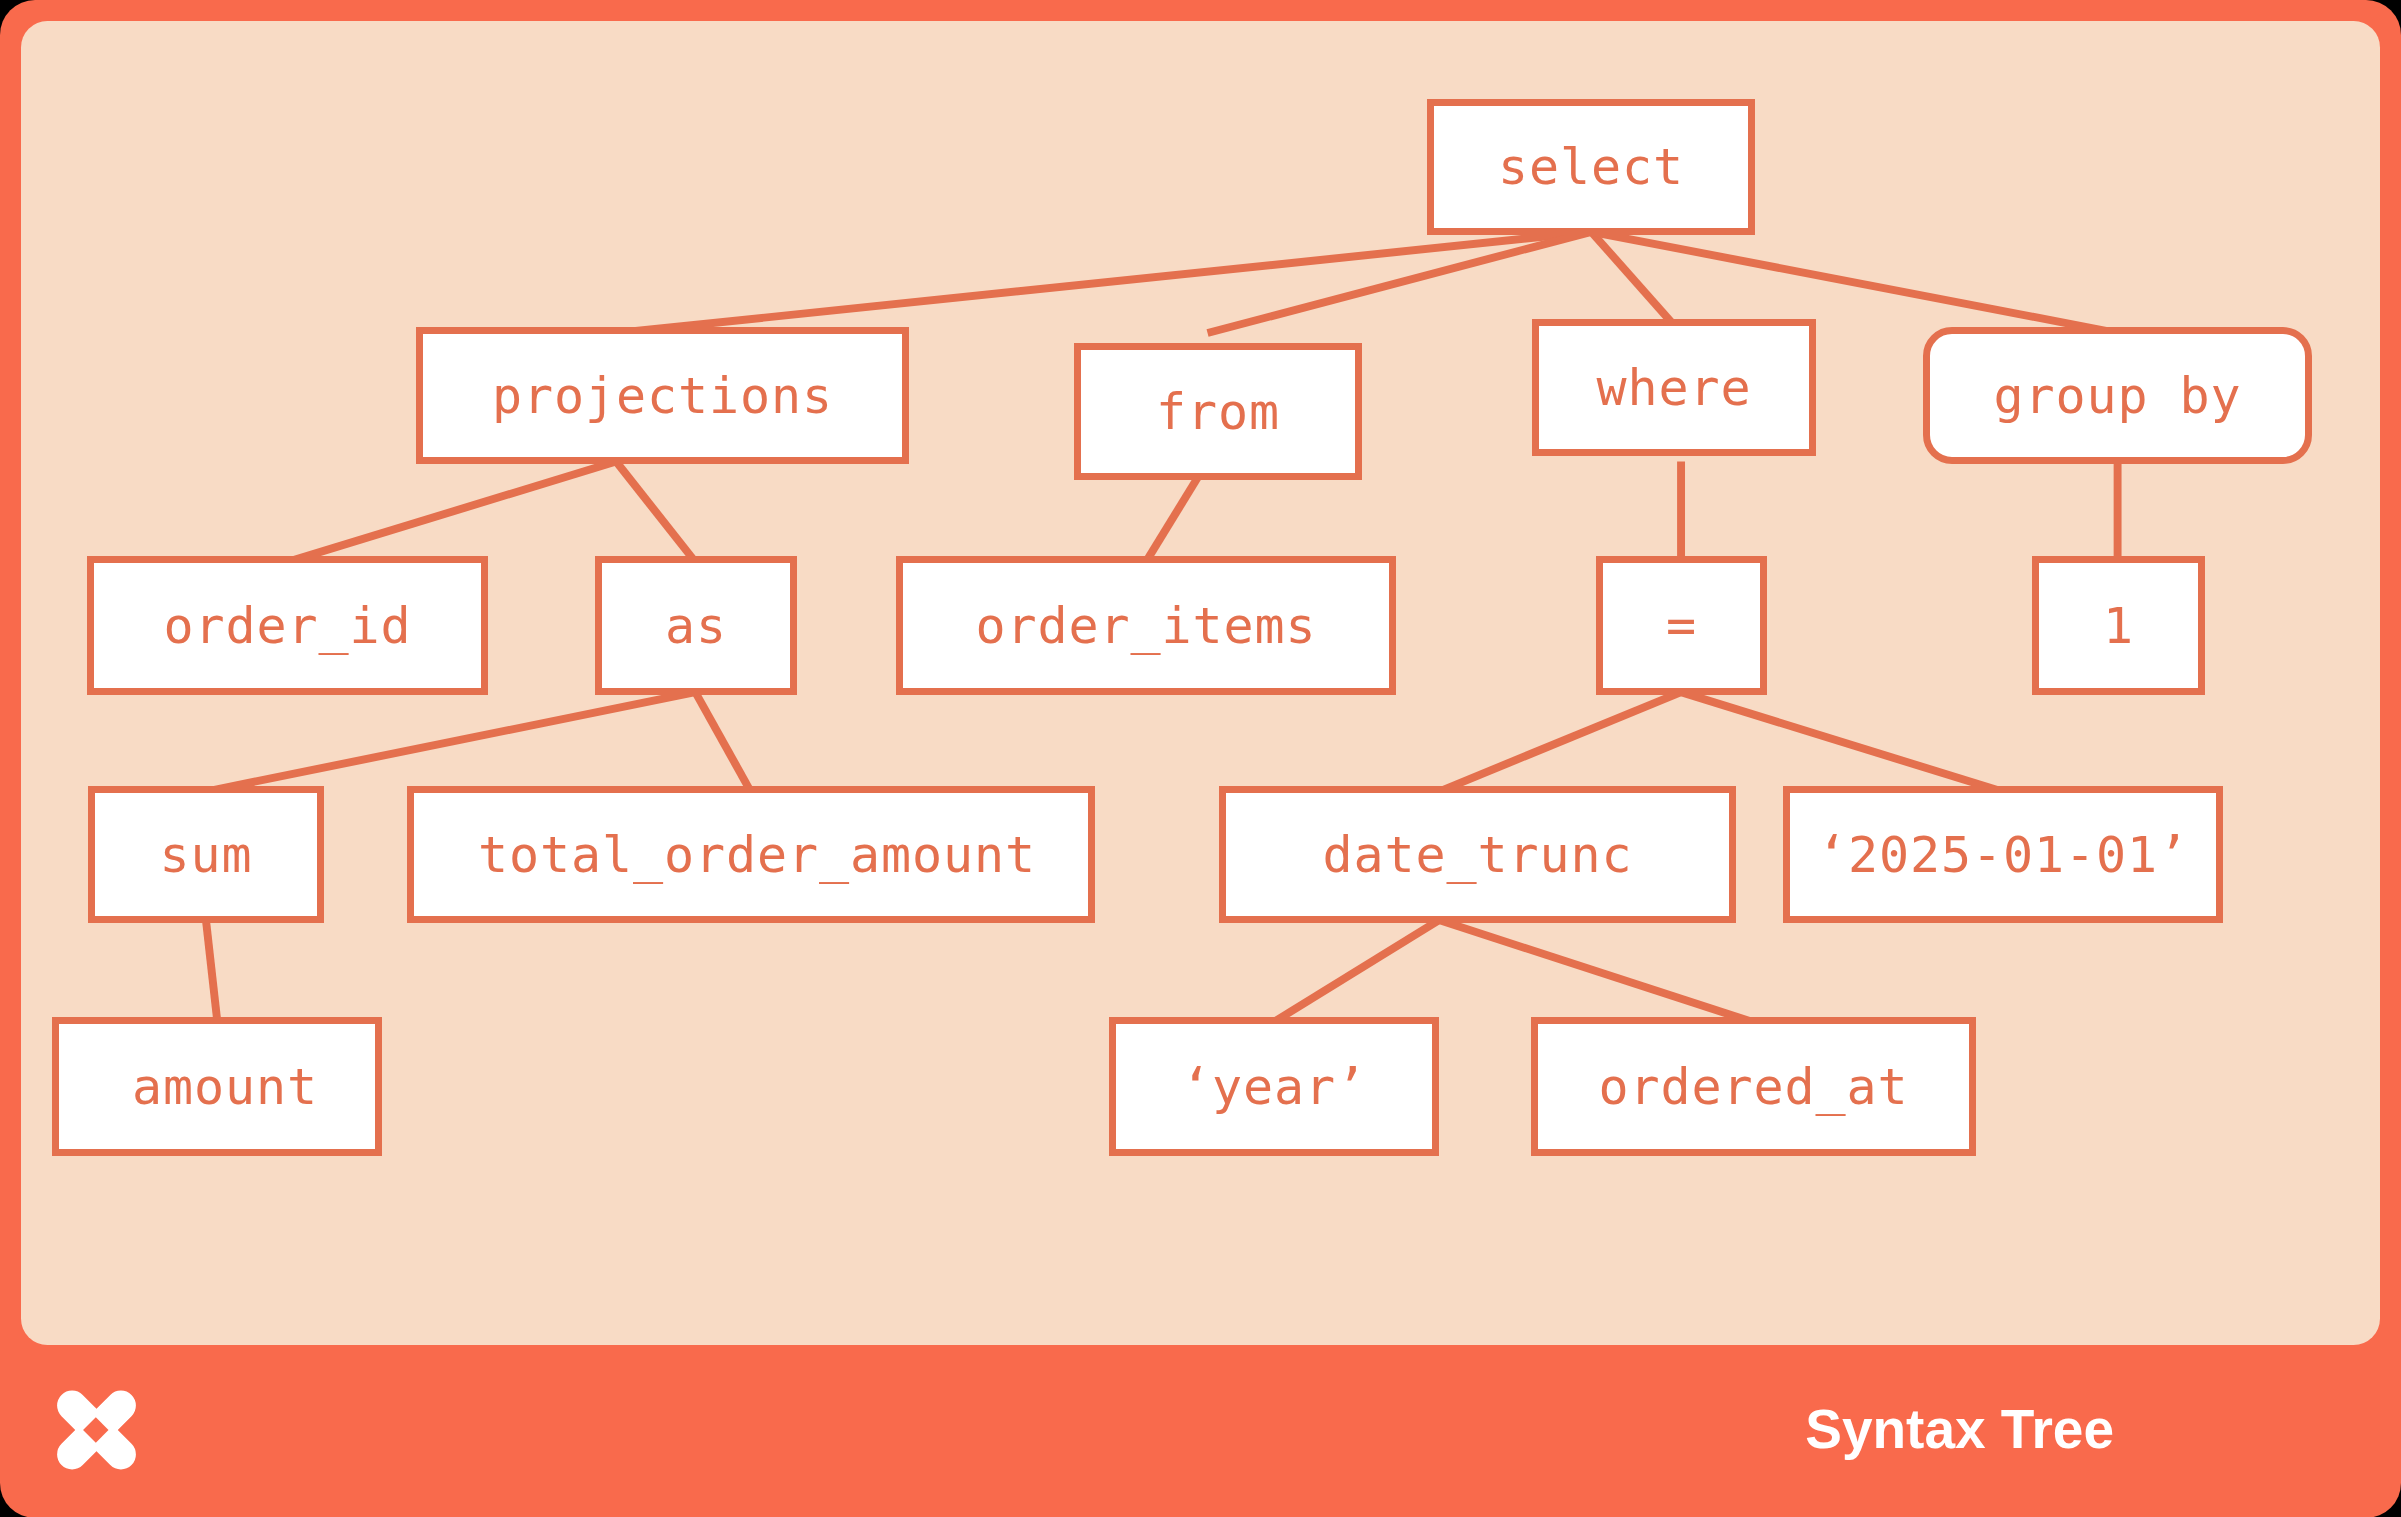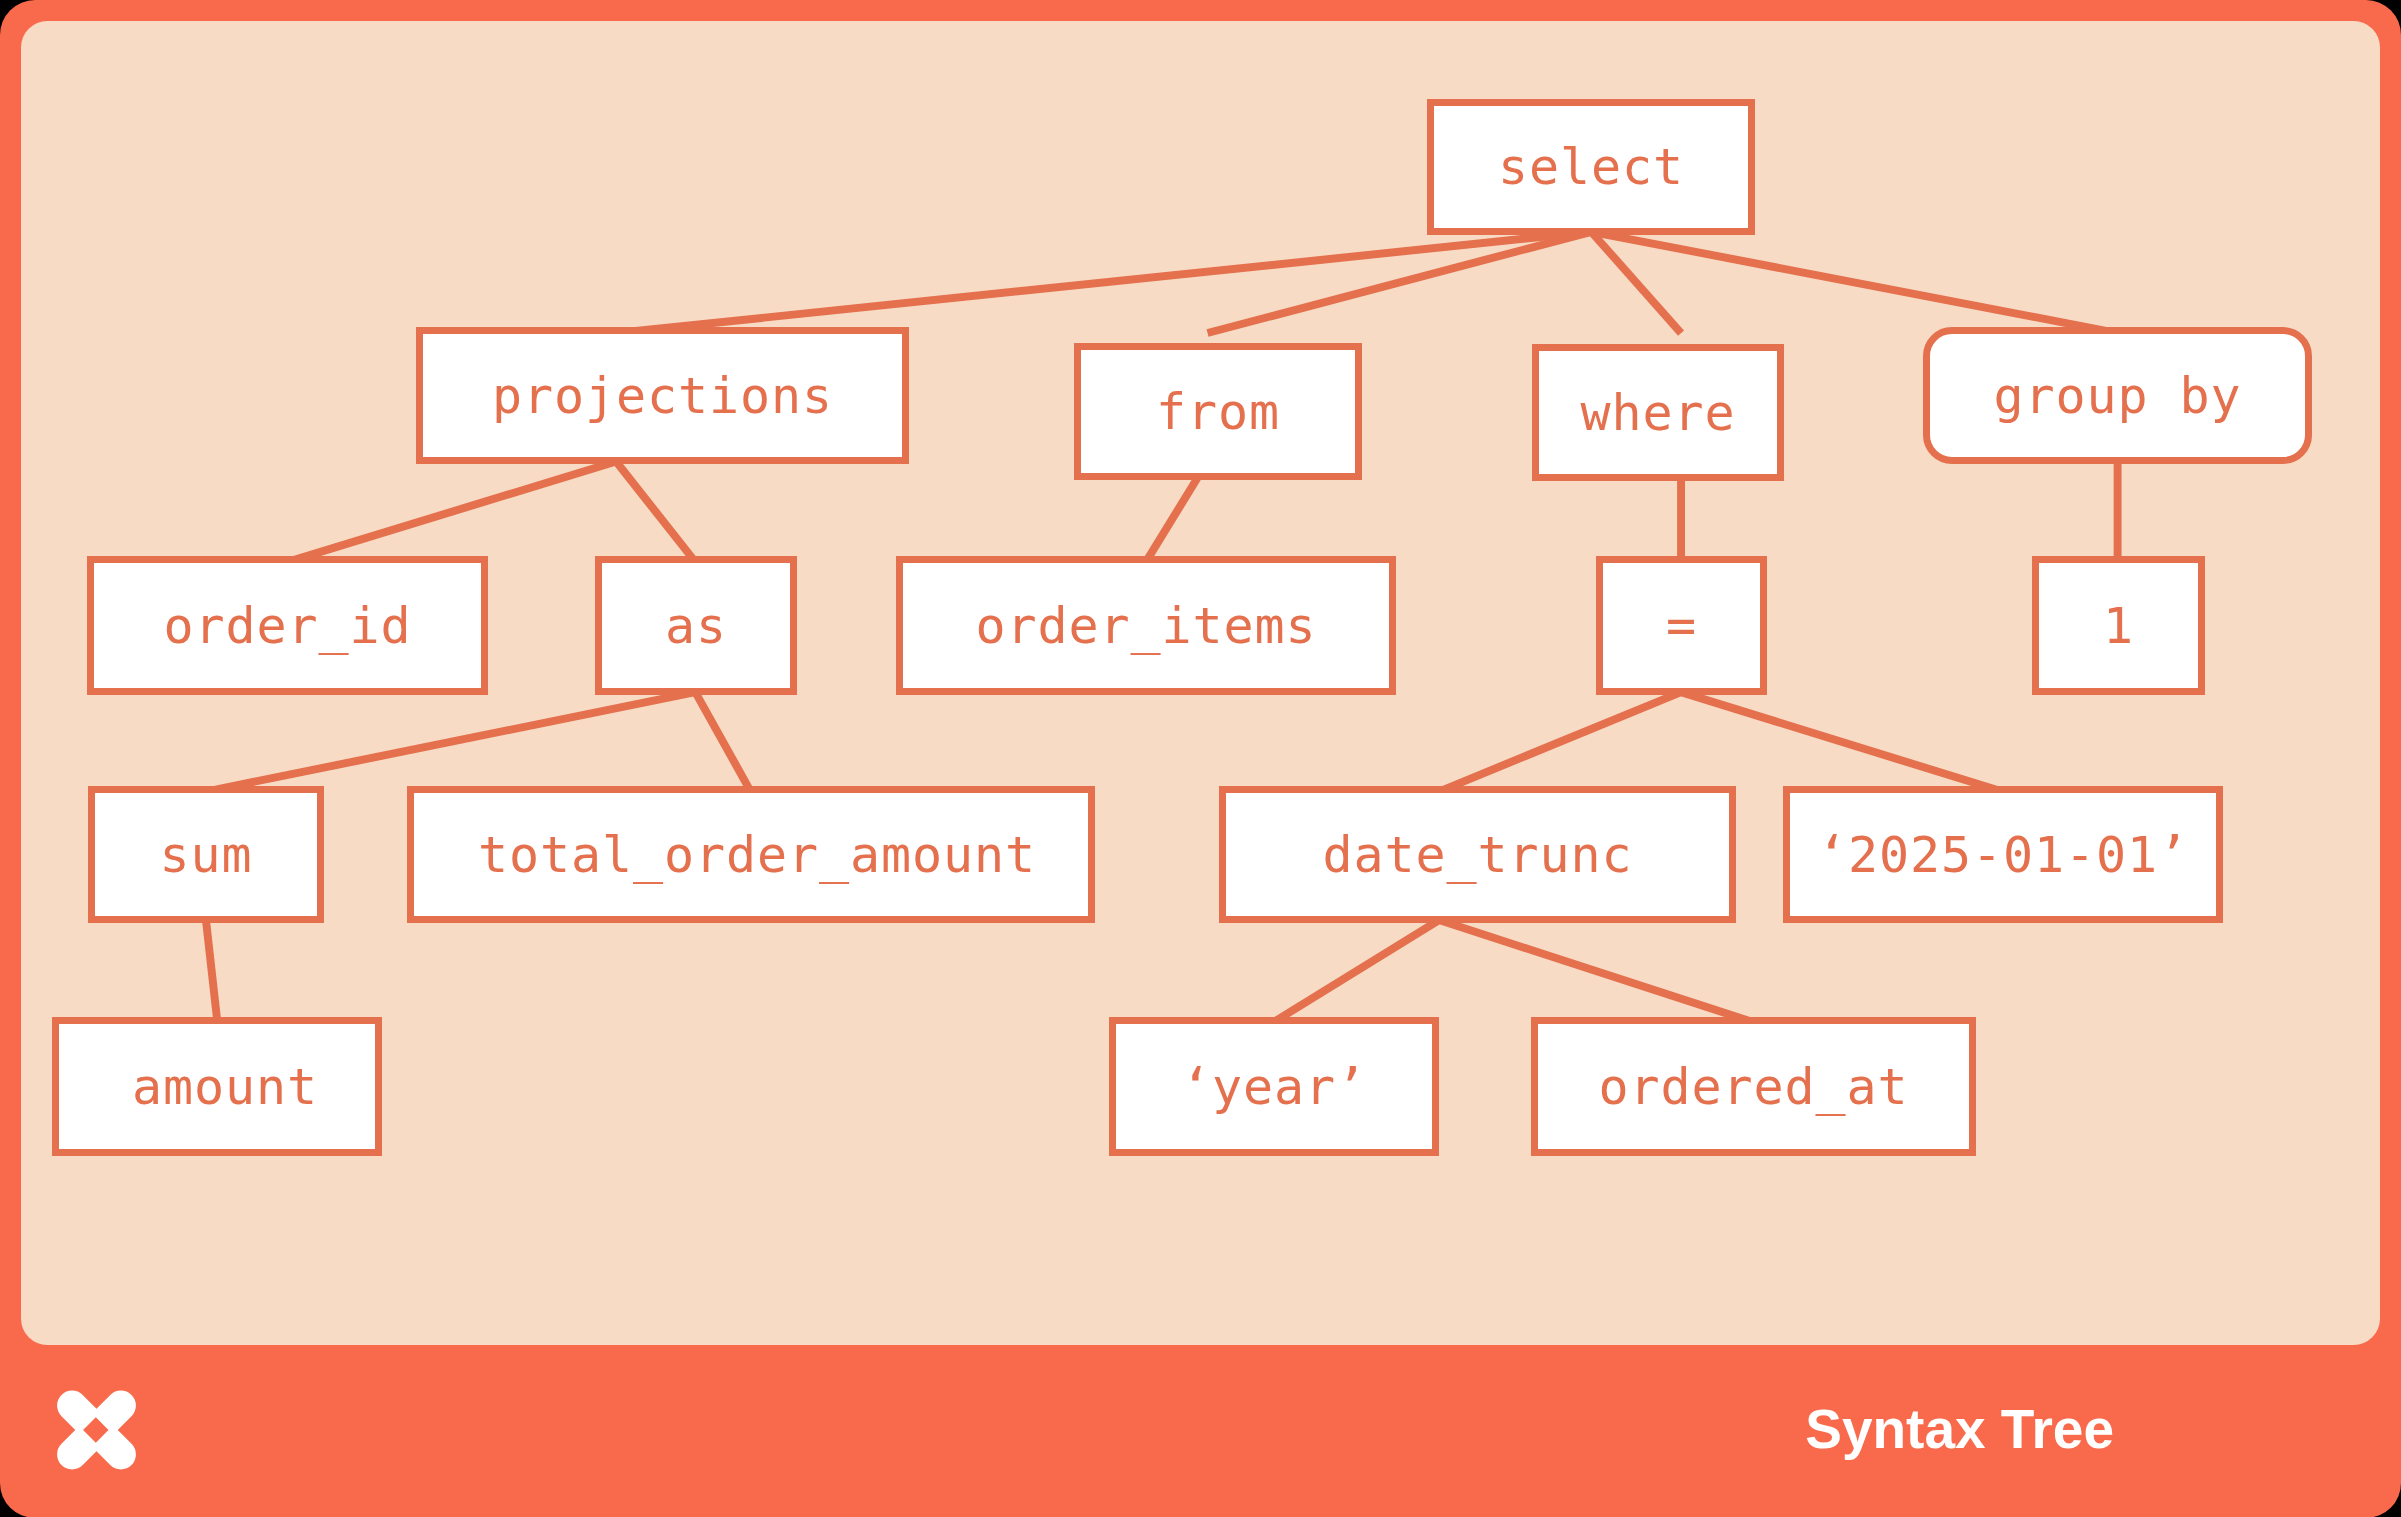--- a/index.html
+++ b/index.html
@@ -100,21 +100,21 @@
   <div id="nodes">
       <div class="node" style="left: 1427px; top: 99px; width: 328px; height: 136px;">
         <span>select</span>
       </div>
       <div class="node" style="left: 370px; top: 327px; width: 493px; height: 137px; margin-left: 46px;">
         <span>projections</span>
       </div>
       <div class="node" style="left: 1074px; top: 343px; width: 288px; height: 137px;">
         <span>from</span>
       </div>
-      <div class="node" style="left: 1532px; top: 344px; width: 252px; height: 137px;">
+      <div class="node" style="left: 1532px; top: 319px; width: 284px; height: 137px;">
         <span>where</span>
       </div>
       <div class="node" style="left: 1923px; top: 327px; width: 389px; height: 137px; border-radius: 29px;">
         <span>group by</span>
       </div>
       <div class="node" style="left: 87px; top: 556px; width: 401px; height: 139px;">
         <span>order_id</span>
       </div>
       <div class="node" style="left: 595px; top: 556px; width: 202px; height: 139px;">
         <span>as</span>

